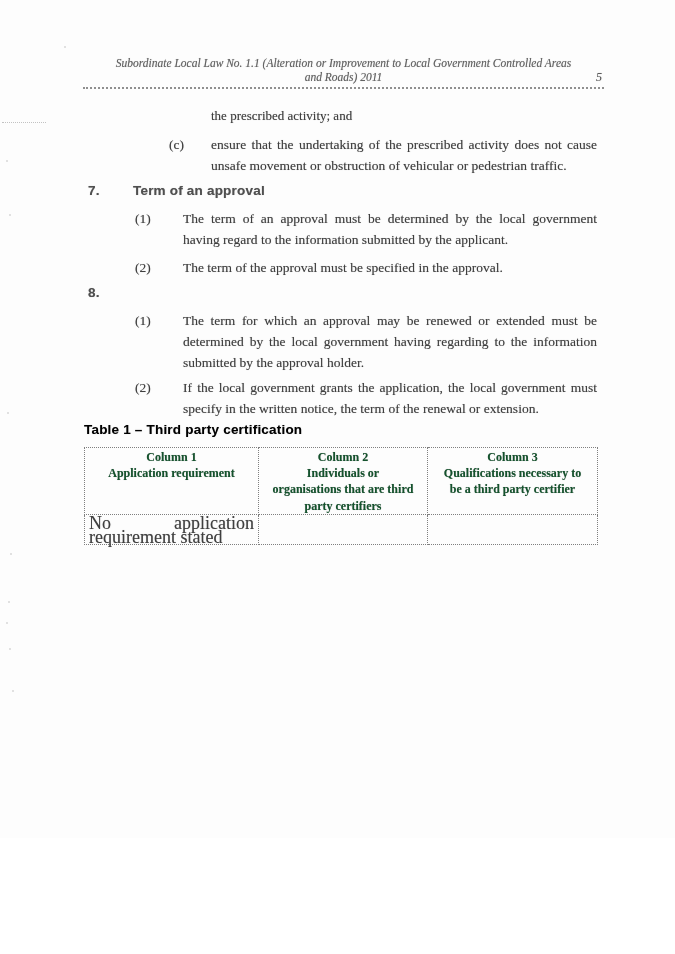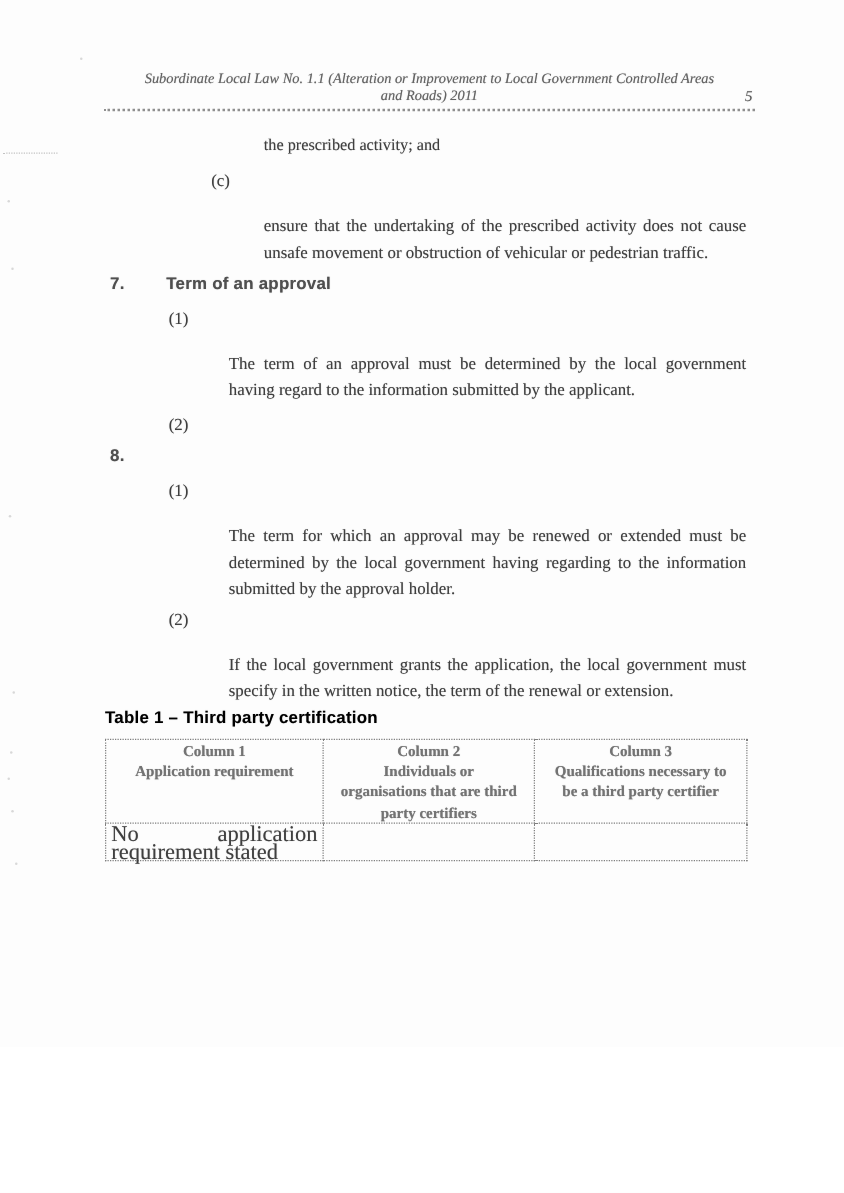--- a/index.html
+++ b/index.html
@@ -41,21 +41,21 @@
     font-size: 13px;
     line-height: 21px;
   }
   .item {
     display: flex;
     margin: 8px 78px 0 135px;
     font-size: 13.5px;
     line-height: 21px;
   }
   .item .marker { flex: none; width: 48px; }
-  .item .itext  { flex: 1; text-align: justify; margin-top: 36px; }
+  .item .itext  { flex: 1; text-align: justify; }
   .item.sub { margin-left: 169px; }
   .item.sub .marker { width: 42px; }
 
   .sec {
     display: flex;
     margin: 5px 78px 0 88px;
     font-family: "Liberation Sans", sans-serif;
     font-weight: bold;
     font-size: 13.5px;
     line-height: 19px;
@@ -82,21 +82,21 @@
   }
   table.cert th, table.cert td { border: 1px dotted #7f7f7f; }
   table.cert th {
     height: 65px;
     padding: 1px 4px 0;
     vertical-align: top;
     text-align: center;
     font-weight: bold;
     font-size: 12px;
     line-height: 16.2px;
-    color: #737373;
+    color: #14532d;
   }
   table.cert td {
     height: 27px;
     padding: 1px 4px 0;
     vertical-align: top;
     font-size: 18px;
     line-height: 14px;
   }
   table.cert td.filled { text-align: justify; }
 
@@ -136,20 +136,21 @@
   <div class="sec">
     <span class="num">7.</span>
     <span class="title">Term of an approval</span>
   </div>
   <div class="item" style="margin-top:8px">
     <span class="marker">(1)</span>
     <span class="itext">The term of an approval must be determined by the local government having regard to the information submitted by the applicant.</span>
   </div>
   <div class="item" style="margin-top:7px">
     <span class="marker">(2)</span>
+    <span class="itext">The term of the approval must be specified in the approval.</span>
   </div>
 
   <div class="sec">
     <span class="num">8.</span>
   </div>
   <div class="item" style="margin-top:8px">
     <span class="marker">(1)</span>
     <span class="itext">The term for which an approval may be renewed or extended must be determined by the local government having regarding to the information submitted by the approval holder.</span>
   </div>
   <div class="item" style="margin-top:4px">

